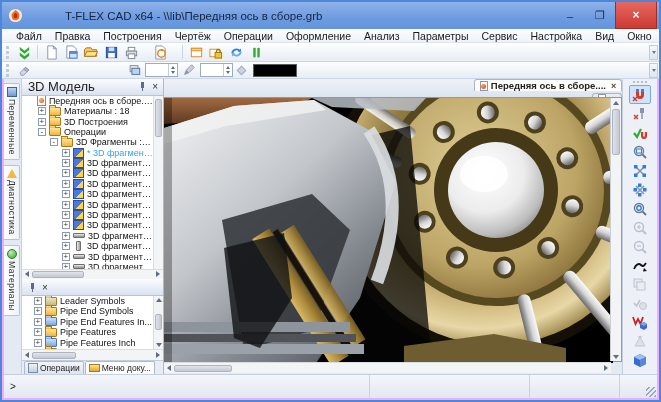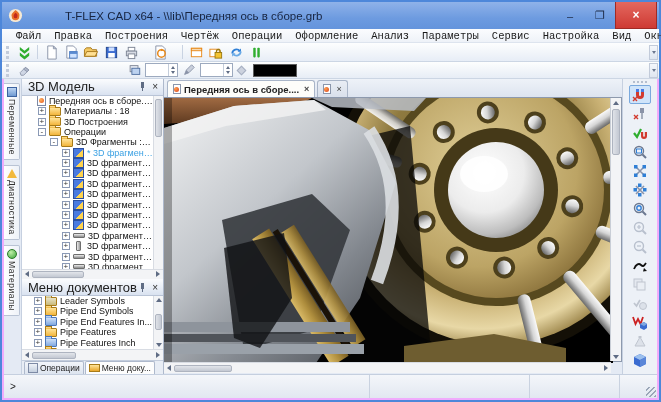--- a/index.html
+++ b/index.html
@@ -10,21 +10,21 @@
   
   .titlebar{height:27px;background:linear-gradient(180deg,#8fb2e9,#6d9be0 60%,#6494dc);display:flex;align-items:center;position:relative;}
   .app-icon{width:15px;height:15px;margin-left:6px;}
   .title{margin-left:42px;font-size:11.5px;color:#17243f;white-space:nowrap;}
   .win-controls{position:absolute;right:2px;top:0;height:100%;display:flex;align-items:stretch;}
   .win-btn{width:30px;display:flex;align-items:center;justify-content:center;font-size:11px;color:#1d2b47;cursor:default;}
   .win-btn.close{width:42px;background:linear-gradient(180deg,#e4685f,#ce3a33);color:#fff;border:1px solid #a02a24;border-top:none;font-weight:bold;font-size:12px;}
 
   
   .menubar{height:14px;background:linear-gradient(180deg,#fbfcfe,#eef2f8);display:flex;align-items:center;border-bottom:1px solid #dde4ee;padding-left:8px;gap:1px;}
-  .menu-item{font-size:10.5px;color:#1a1a1a;padding:0 6px;white-space:nowrap;font-family:Liberation Mono, monospace;}
+  .menu-item{font-size:10.5px;color:#1a1a1a;padding:0 6px;white-space:nowrap;}
 
   
   .toolbar{background:linear-gradient(180deg,#fdfefe,#e7edf6);border-bottom:1px solid #ccd6e4;display:flex;align-items:center;}
   .toolbar1{height:19px;padding-left:2px;gap:2px;}
   .toolbar2{height:17px;padding-left:2px;gap:2px;}
   .tb-grip{width:5px;height:13px;border-left:3px dotted #c2cbda;margin:0 2px;}
   .tb-sep{width:1px;height:14px;background:#c9d3e2;margin:0 2px;}
   .tbi{width:18px;height:17px;display:flex;align-items:center;justify-content:center;}
   .tbi svg{display:block;}
   .caret-down{width:0;height:0;border-left:3px solid transparent;border-right:3px solid transparent;border-top:4px solid #5a6activities78;border-top-color:#5a6678;margin-left:1px;}
@@ -89,21 +89,21 @@
   .ic-doc{width:9px;height:11px;background:#fff;border:1px solid #7d8aa5;}
   .ic-doc::after{content:"";position:absolute;left:1px;top:2px;width:5px;height:5px;border-radius:50%;background:radial-gradient(circle at 35% 35%,#ffb25e,#e2541e);}
   .ic-fragment{width:11px;height:10px;background:linear-gradient(135deg,#4a7ae0 0 55%,#ffd34e 55% 100%);border:1px solid #2b4fa0;}
   .ic-bolt{width:12px;height:5px;background:linear-gradient(180deg,#ededed,#8a8a8a);border:1px solid #6e6e6e;border-radius:1px;}
   .ic-pin{width:5px;height:10px;margin:0 3px;background:linear-gradient(90deg,#ececec,#9a9a9a);border:1px solid #6e6e6e;border-radius:1px;}
   .ic-properties{width:10px;height:10px;background:linear-gradient(180deg,#eef2f8,#c4cfde);border:1px solid #7d8aa5;}
   .ic-docs-menu{width:11px;height:8px;background:linear-gradient(180deg,#ffe49a,#e8a62a);border:1px solid #a87b18;}
 
   
   .viewport{width:461px;display:flex;flex-direction:column;background:#e4eaf4;}
-  .doc-tabs{height:18px;display:flex;align-items:flex-end;padding-left:3px;gap:2px;background:linear-gradient(180deg,#eef2f8,#dde4ef);}
+  .doc-tabs{height:18px;display:flex;align-items:flex-end;padding-left:3px;gap:2px;background:linear-gradient(180deg,#eef2f8,#dde4ef);flex-direction:column;}
   .doc-tab{height:17px;display:flex;align-items:center;gap:3px;padding:0 5px;border:1px solid #a9b5c8;border-bottom:none;border-radius:3px 3px 0 0;background:linear-gradient(180deg,#e9edf4,#d9e0eb);font-size:9.5px;color:#222;white-space:nowrap;}
   .doc-tab.active{background:#fdfdfa;font-weight:bold;}
   .ic-doctab{width:8px;height:10px;background:#fff;border:1px solid #8a96ab;position:relative;flex:none;}
   .ic-doctab::after{content:"";position:absolute;left:0px;top:2px;width:5px;height:5px;border-radius:50%;background:radial-gradient(circle at 35% 35%,#ff9e4e,#d8401a);}
   .doc-tab-close{font-size:9px;color:#444;margin-left:2px;}
   .canvas-wrap{position:relative;height:265px;background:#000;border:1px solid #8d99ad;border-left:none;}
   .canvas-wrap svg.render{position:absolute;inset:0;}
   .canvas-vscroll{position:absolute;top:0;bottom:0;right:0;width:11px;background:#f3f4f6;border-left:1px solid #c9ced6;}
   .viewport .hscroll{margin-right:11px;}
 
@@ -424,21 +424,20 @@
         <span class="harrow">
             <i class="tri-l"></i>
           </span>
         <span class="hthumb" style="width:52px;"></span>
         <span class="harrow" style="margin-left:auto;">
             <i class="tri-r"></i>
           </span>
       </div>
 
       <div class="panel-header">
-        <span class="panel-title">Меню документов</span>
         <span class="pin-icon"></span>
         <span class="panel-close">×</span>
       </div>
       <div class="tree docs-tree">
         <div class="tree-inner" style="left:8px;">
 
             <div class="tree-row" style="--lvl: 0;">
               <span class="expander">+</span>
               <span class="ic ic-folder-special"></span>
               <span class="tree-label">Leader Symbols</span>

